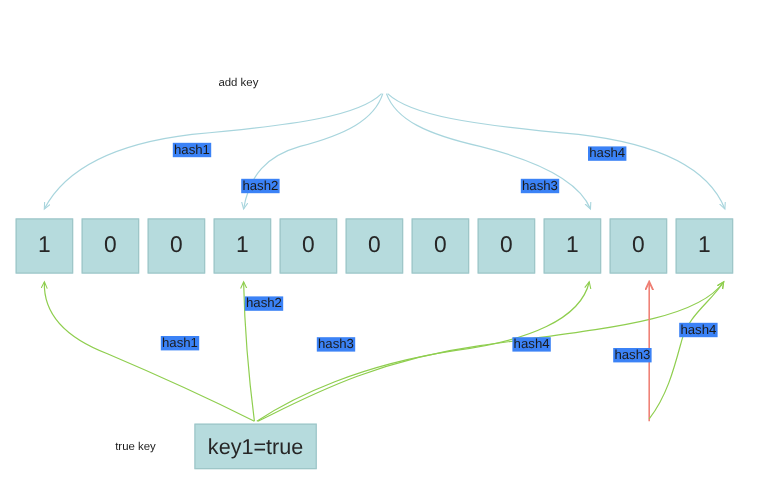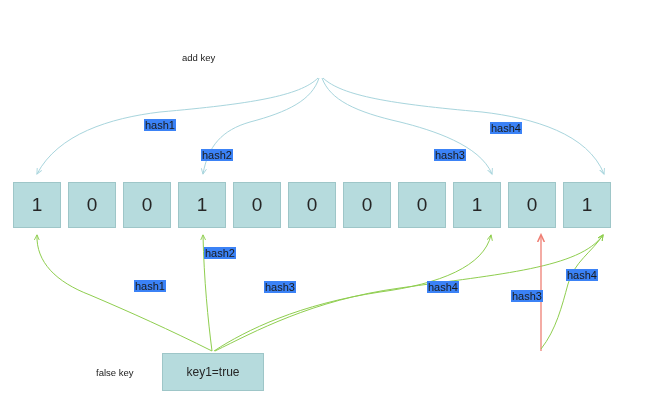--- a/index.html
+++ b/index.html
@@ -44,35 +44,35 @@
   .bit-cell {
     position: absolute;
     top: 182px;
     width: 48px;
     height: 46px;
     font-size: 19px;
   }
   #key1true-box {
     left: 162px; top: 353px;
     width: 102px; height: 38px;
-    font-size: 12px;
+    font-size: 18px;
   }
   #key2false-box {
     left: 487px; top: 353px;
     width: 108px; height: 38px;
     font-size: 17px;
   }
   .side-label {
     position: absolute;
     color: #1a1a1a;
     font-size: 9.5px;
     font-family: "Liberation Sans", sans-serif;
     white-space: nowrap;
   }
-  #add-key-label { left: 182px; top: 52px; }
+  #add-key-label { left: 182px; top: 64px; }
   #query-key-label { left: 96px; top: 367px; }
   .edge-label {
     position: absolute;
     color: #1a1a1a;
     font-size: 11px;
     font-family: "Liberation Sans", sans-serif;
     white-space: nowrap;
     background: #3b82f6;
     padding: 0 1px;
     line-height: 12px;
@@ -162,21 +162,21 @@
         <span>1</span>
       </div>
       <div class="node-box bit-cell" style="left: 508px;">
         <span>0</span>
       </div>
       <div class="node-box bit-cell" style="left: 563px;">
         <span>1</span>
       </div>
     </div>
 
-  <div class="side-label" id="query-key-label">false key</div>
+  <div class="side-label" id="query-key-label">true key</div>
 
   <div class="node-box" id="key1true-box">
     <span>key1=true</span>
   </div>
 
 
   <div id="edge-labels">
       <div class="edge-label" style="left: 144px; top: 119px;">hash1</div>
       <div class="edge-label" style="left: 201px; top: 149px;">hash2</div>
       <div class="edge-label" style="left: 434px; top: 149px;">hash3</div>

